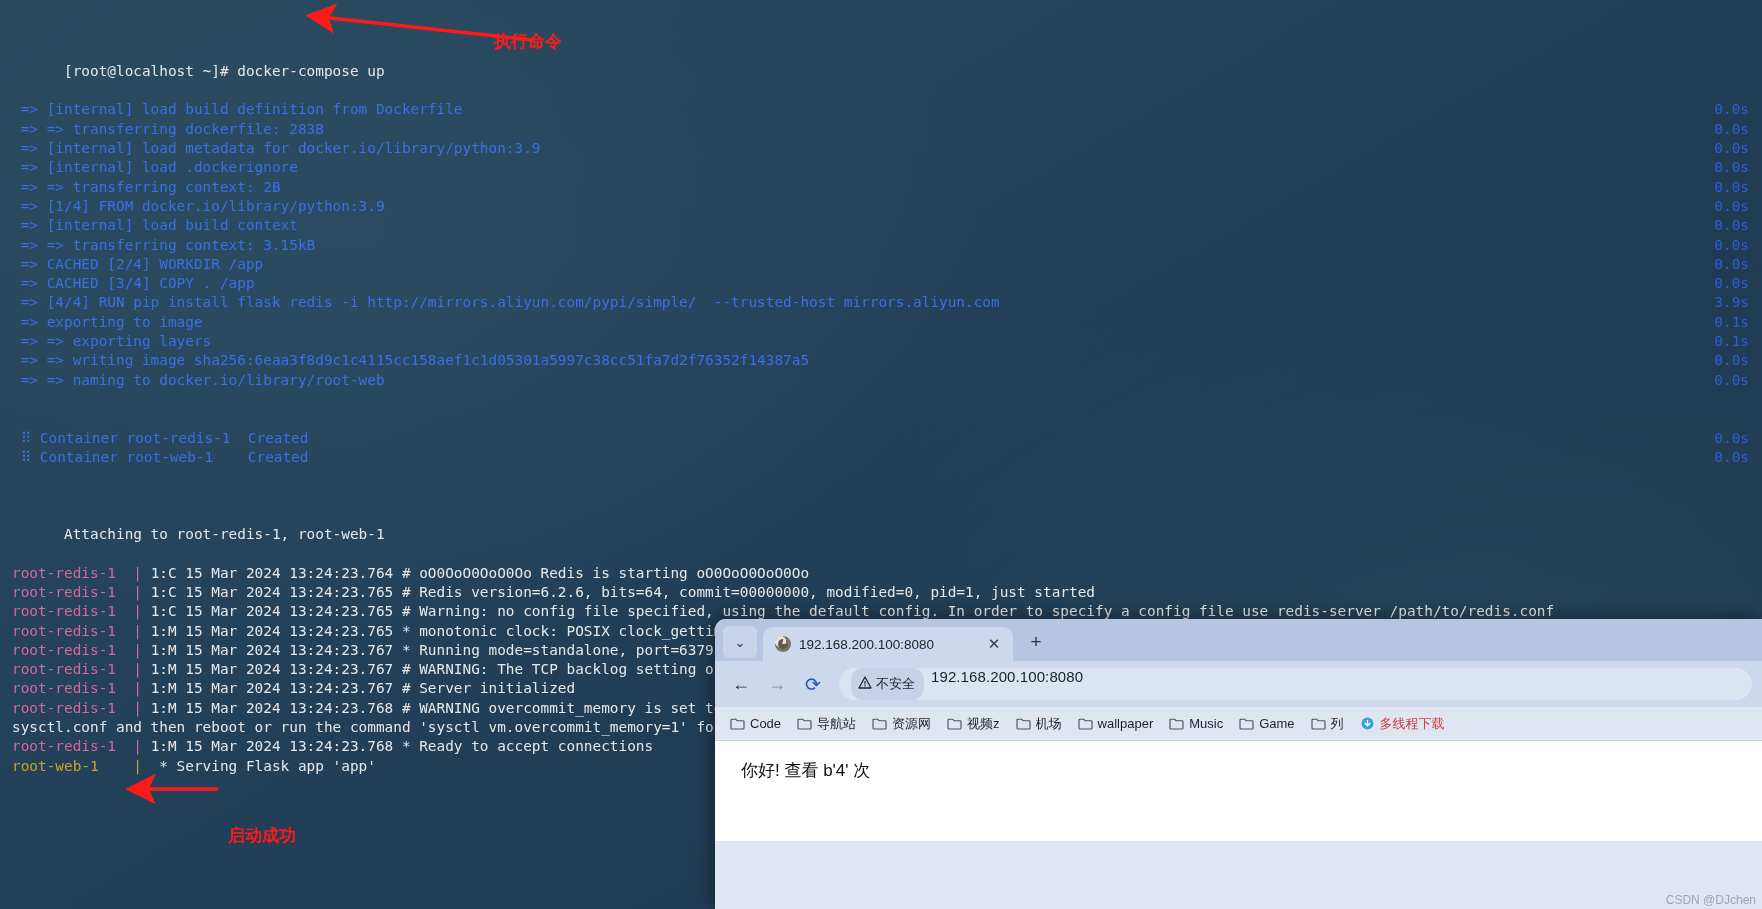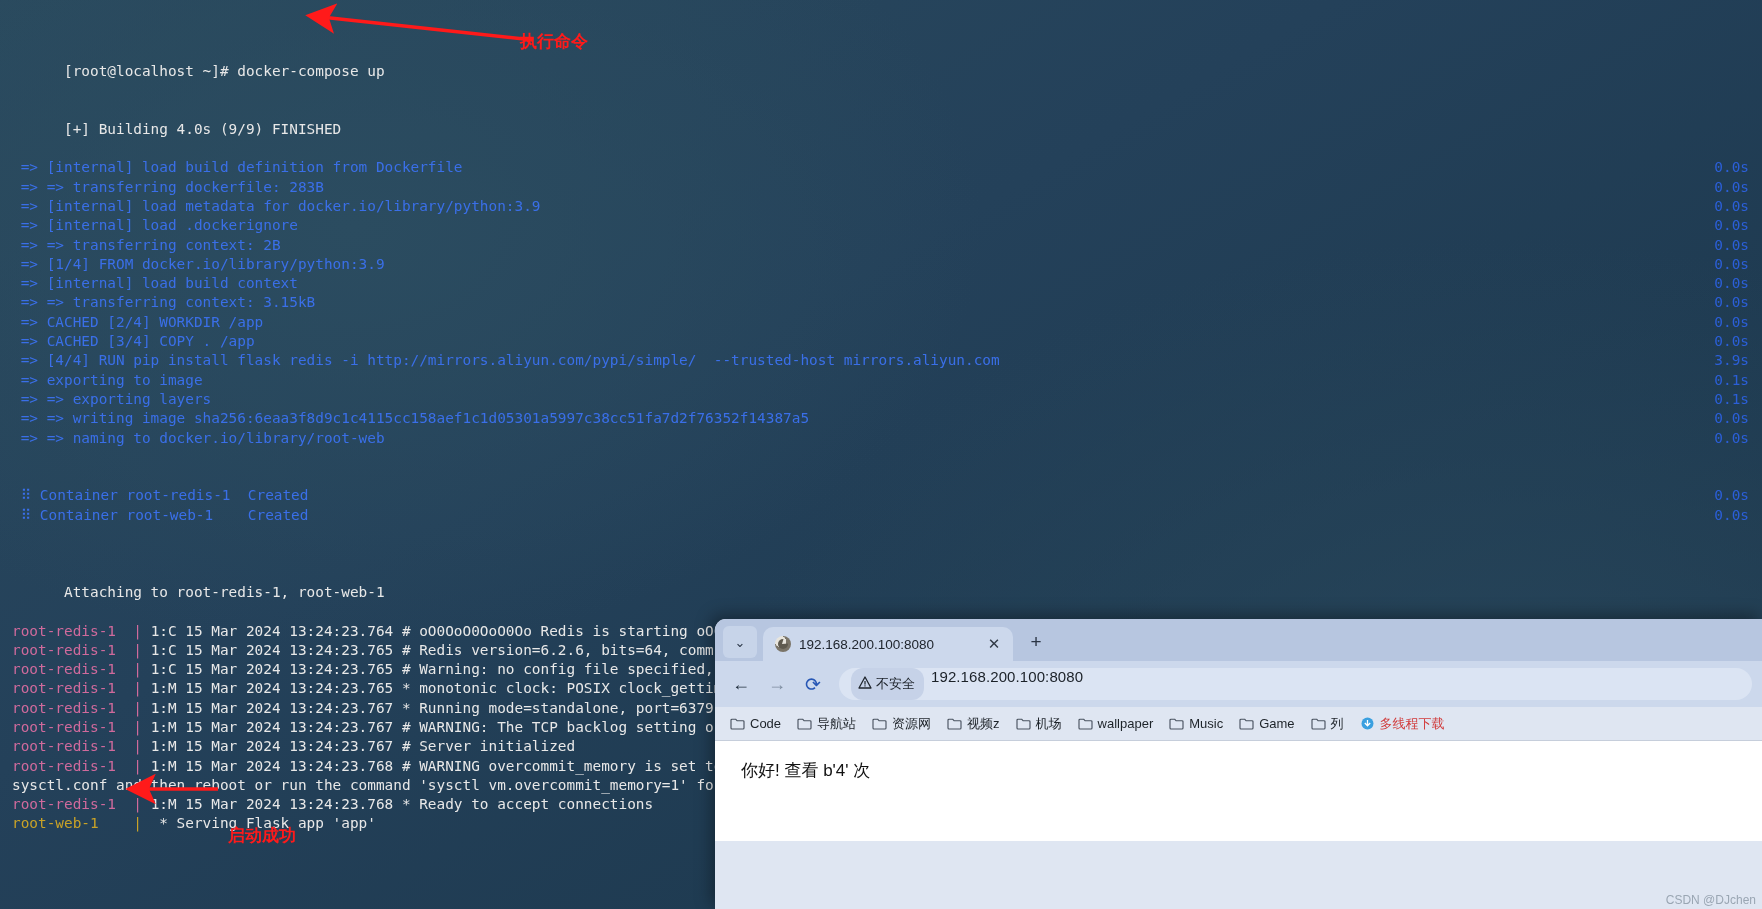--- a/index.html
+++ b/index.html
@@ -120,41 +120,38 @@
 </style>
 </head>
 <body>
 
 <div id="root">
 
   <div id="terminal">
     <div class="ln">
       <span class="white">[root@localhost ~]# docker-compose up</span>
     </div>
-    <div class="ln">
-      <span class="white">[+] Building 4.0s (9/9) FINISHED</span>
-    </div>
     <div id="build-steps"><div class="ln"><span class="brblue"> =&gt; [internal] load build definition from Dockerfile</span><span class="time">0.0s</span></div><div class="ln"><span class="brblue"> =&gt; =&gt; transferring dockerfile: 283B</span><span class="time">0.0s</span></div><div class="ln"><span class="brblue"> =&gt; [internal] load metadata for docker.io/library/python:3.9</span><span class="time">0.0s</span></div><div class="ln"><span class="brblue"> =&gt; [internal] load .dockerignore</span><span class="time">0.0s</span></div><div class="ln"><span class="brblue"> =&gt; =&gt; transferring context: 2B</span><span class="time">0.0s</span></div><div class="ln"><span class="brblue"> =&gt; [1/4] FROM docker.io/library/python:3.9</span><span class="time">0.0s</span></div><div class="ln"><span class="brblue"> =&gt; [internal] load build context</span><span class="time">0.0s</span></div><div class="ln"><span class="brblue"> =&gt; =&gt; transferring context: 3.15kB</span><span class="time">0.0s</span></div><div class="ln"><span class="brblue"> =&gt; CACHED [2/4] WORKDIR /app</span><span class="time">0.0s</span></div><div class="ln"><span class="brblue"> =&gt; CACHED [3/4] COPY . /app</span><span class="time">0.0s</span></div><div class="ln"><span class="brblue"> =&gt; [4/4] RUN pip install flask redis -i http://mirrors.aliyun.com/pypi/simple/  --trusted-host mirrors.aliyun.com</span><span class="time">3.9s</span></div><div class="ln"><span class="brblue"> =&gt; exporting to image</span><span class="time">0.1s</span></div><div class="ln"><span class="brblue"> =&gt; =&gt; exporting layers</span><span class="time">0.1s</span></div><div class="ln"><span class="brblue"> =&gt; =&gt; writing image sha256:6eaa3f8d9c1c4115cc158aef1c1d05301a5997c38cc51fa7d2f76352f14387a5</span><span class="time">0.0s</span></div><div class="ln"><span class="brblue"> =&gt; =&gt; naming to docker.io/library/root-web</span><span class="time">0.0s</span></div></div>
     <div id="running-steps"><div class="ln"><span class="brblue"> ⠿ Container root-redis-1  Created</span><span class="time">0.0s</span></div><div class="ln"><span class="brblue"> ⠿ Container root-web-1    Created</span><span class="time">0.0s</span></div></div>
     <div class="ln">
       <span class="white">Attaching to root-redis-1, root-web-1</span>
     </div>
     <div id="log-lines"><div class="ln wrapline"><span class="magenta">root-redis-1  </span><span class="magenta">| </span><span class="white">1:C 15 Mar 2024 13:24:23.764 # oO0OoO0OoO0Oo Redis is starting oO0OoO0OoO0Oo</span></div><div class="ln wrapline"><span class="magenta">root-redis-1  </span><span class="magenta">| </span><span class="white">1:C 15 Mar 2024 13:24:23.765 # Redis version=6.2.6, bits=64, commit=00000000, modified=0, pid=1, just started</span></div><div class="ln wrapline"><span class="magenta">root-redis-1  </span><span class="magenta">| </span><span class="white">1:C 15 Mar 2024 13:24:23.765 # Warning: no config file specified, using the default config. In order to specify a config file use redis-server /path/to/redis.conf</span></div><div class="ln wrapline"><span class="magenta">root-redis-1  </span><span class="magenta">| </span><span class="white">1:M 15 Mar 2024 13:24:23.765 * monotonic clock: POSIX clock_gettime</span></div><div class="ln wrapline"><span class="magenta">root-redis-1  </span><span class="magenta">| </span><span class="white">1:M 15 Mar 2024 13:24:23.767 * Running mode=standalone, port=6379.</span></div><div class="ln wrapline"><span class="magenta">root-redis-1  </span><span class="magenta">| </span><span class="white">1:M 15 Mar 2024 13:24:23.767 # WARNING: The TCP backlog setting of 511 cannot be enforced because /proc/sys/net/core/somaxconn is set to the lower value of 128.</span></div><div class="ln wrapline"><span class="magenta">root-redis-1  </span><span class="magenta">| </span><span class="white">1:M 15 Mar 2024 13:24:23.767 # Server initialized</span></div><div class="ln wrapline"><span class="magenta">root-redis-1  </span><span class="magenta">| </span><span class="white">1:M 15 Mar 2024 13:24:23.768 # WARNING overcommit_memory is set to 0! Background save may fail under low memory condition. To fix this issue add 'vm.overcommit_memory = 1' to /etc/</span></div><div class="ln wrapline"><span class="white">sysctl.conf and then reboot or run the command 'sysctl vm.overcommit_memory=1' for this to take effect.</span></div><div class="ln wrapline"><span class="magenta">root-redis-1  </span><span class="magenta">| </span><span class="white">1:M 15 Mar 2024 13:24:23.768 * Ready to accept connections</span></div><div class="ln wrapline"><span class="yellow">root-web-1    </span><span class="yellow">| </span><span class="white"> * Serving Flask app 'app'</span></div></div>
     
   </div>
 
   <svg class="anno-svg" style="left:300px; top:6px;" width="240" height="42" viewBox="0 0 240 42">
     <defs>
       <marker id="ah1" markerWidth="9" markerHeight="9" refX="7" refY="4.5" orient="auto">
         <path d="M9,4.5 L0,0 L2,4.5 L0,9 Z" fill="#ff1a1a"></path>
       </marker>
     </defs>
     <path d="M233,34 L12,10" stroke="#ff1a1a" stroke-width="3.4" fill="none" marker-end="url(#ah1)"></path>
   </svg>
-  <div class="anno-text" style="left:520px; top:30px;">执行命令</div>
+  <div class="anno-text" style="left:494px; top:30px;">执行命令</div>
 
   <svg class="anno-svg" style="left:122px; top:778px;" width="100" height="22" viewBox="0 0 100 22">
     <defs>
       <marker id="ah2" markerWidth="9" markerHeight="9" refX="7" refY="4.5" orient="auto">
         <path d="M9,4.5 L0,0 L2,4.5 L0,9 Z" fill="#ff1a1a"></path>
       </marker>
     </defs>
     <path d="M96,11 L10,11" stroke="#ff1a1a" stroke-width="3.4" fill="none" marker-end="url(#ah2)"></path>
   </svg>
   <div class="anno-text" style="left:228px; top:824px;">启动成功</div>

